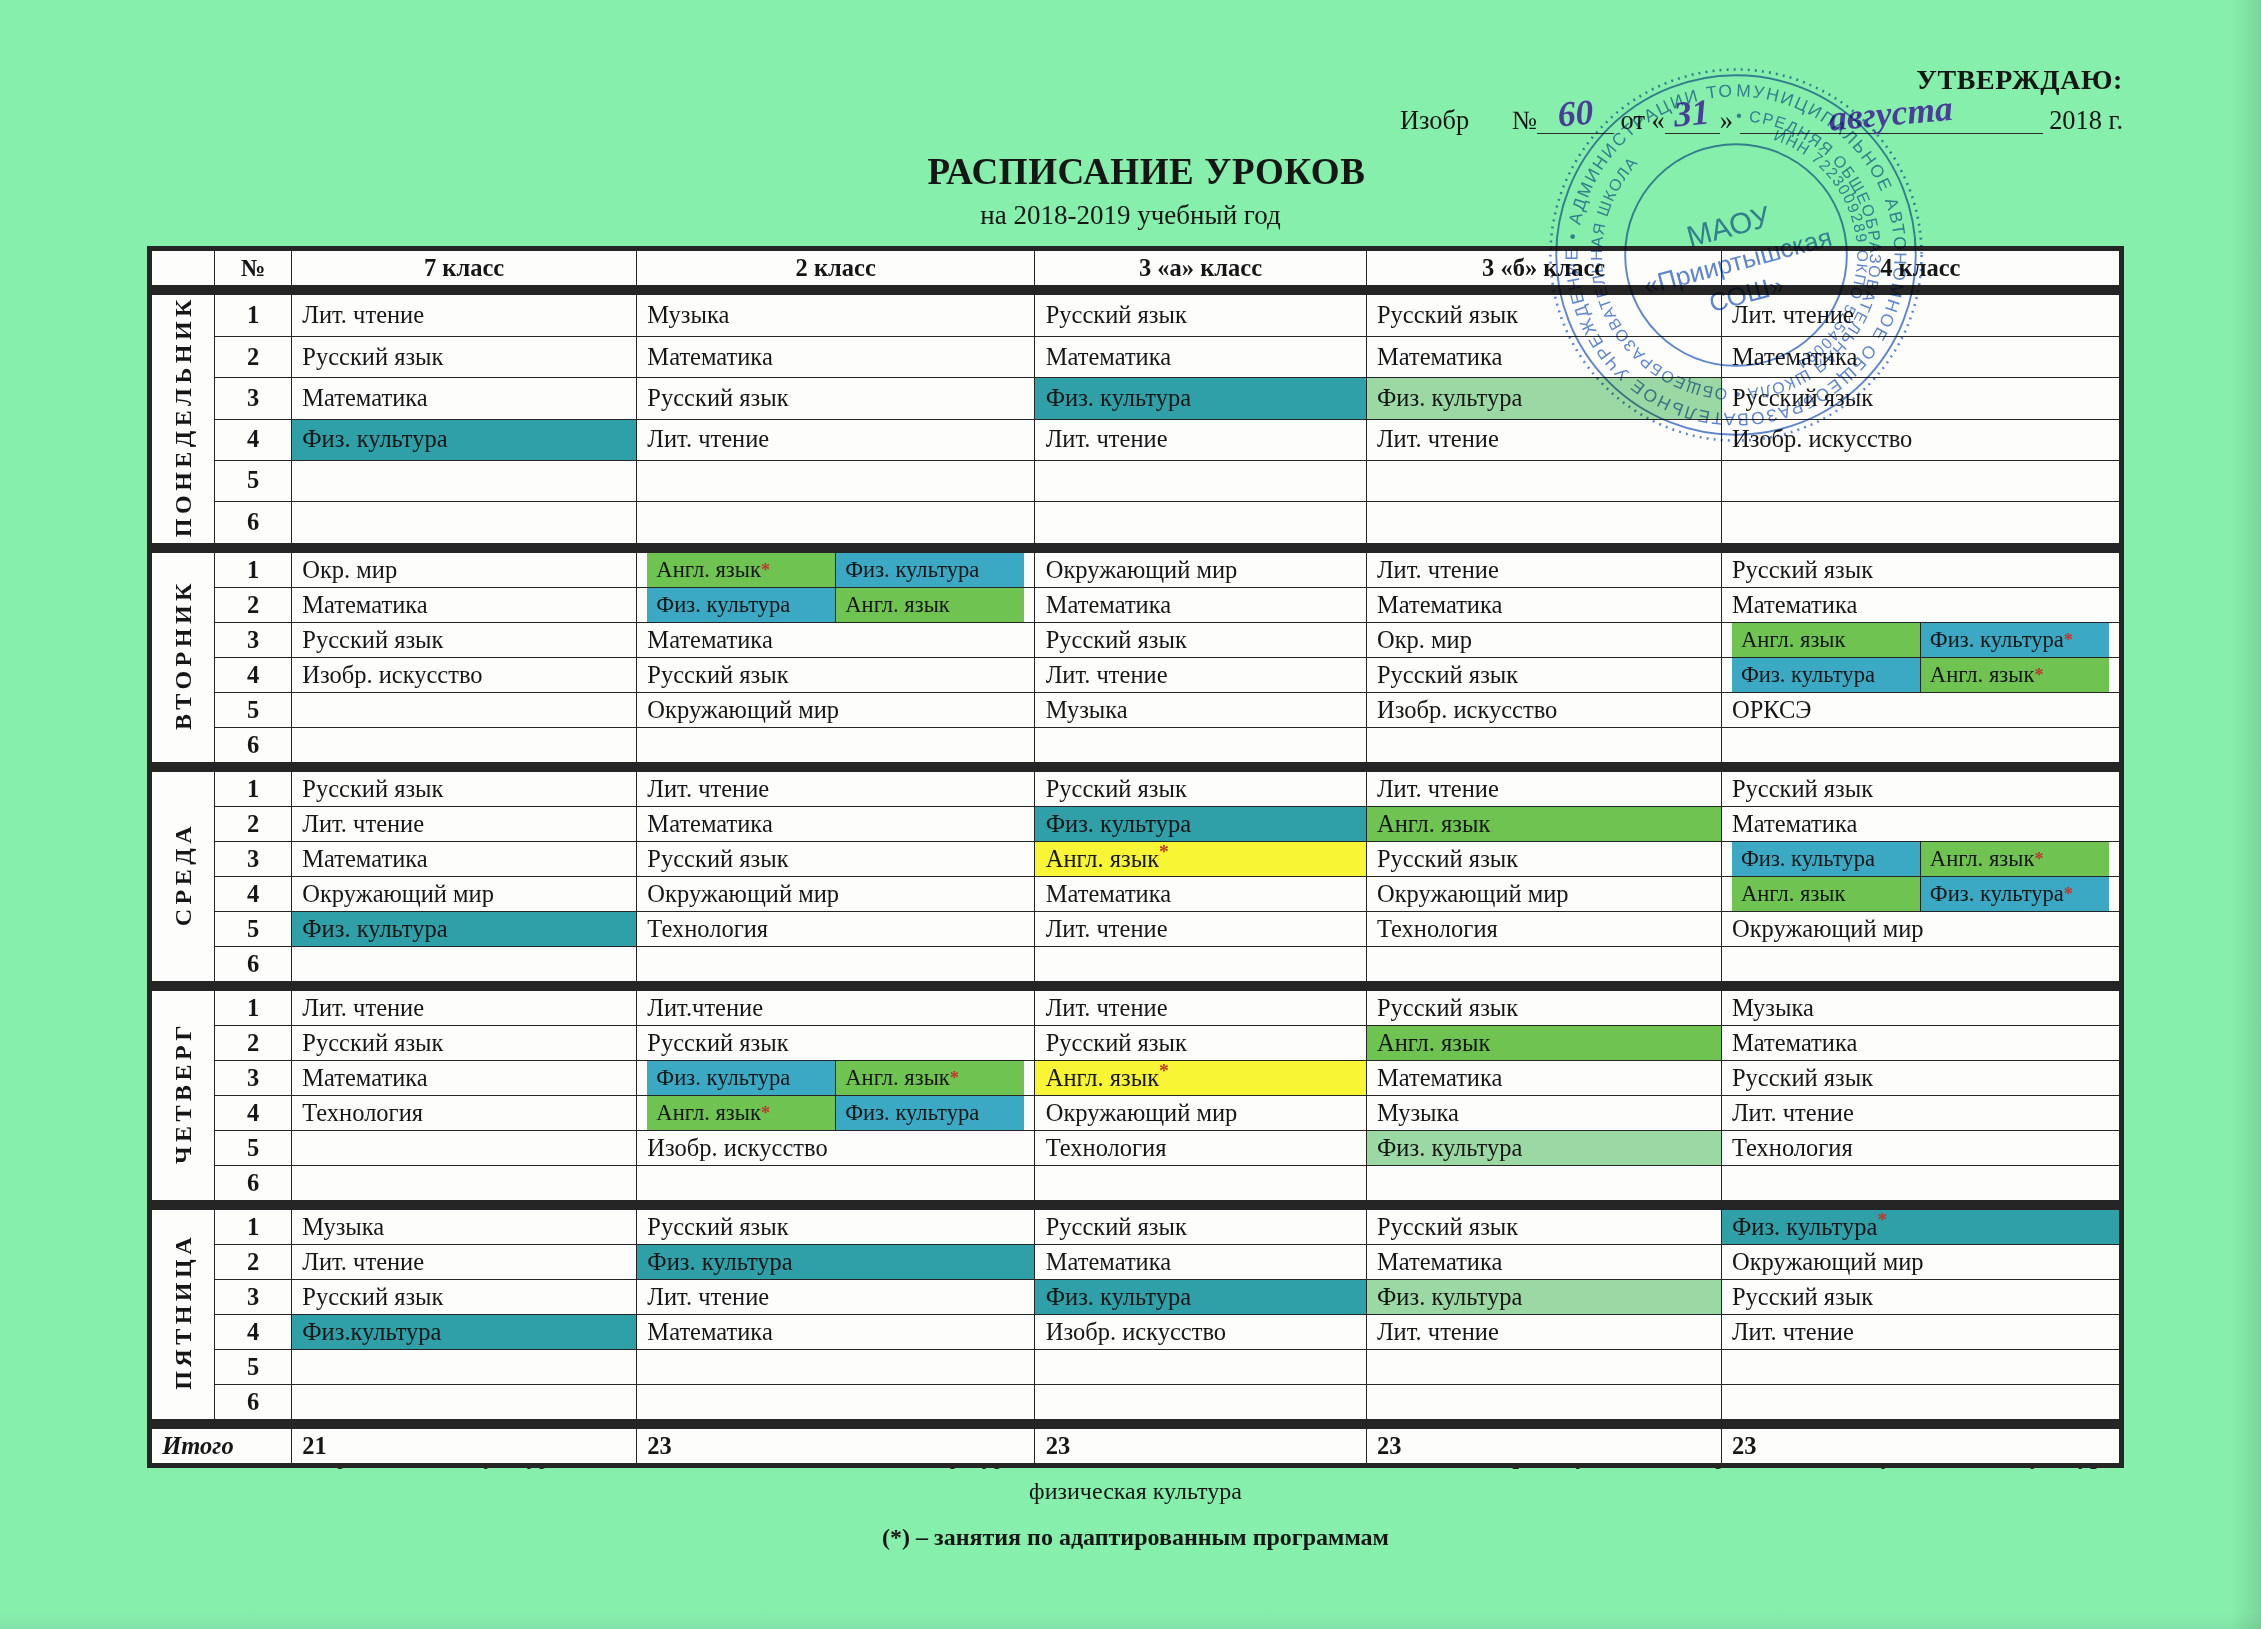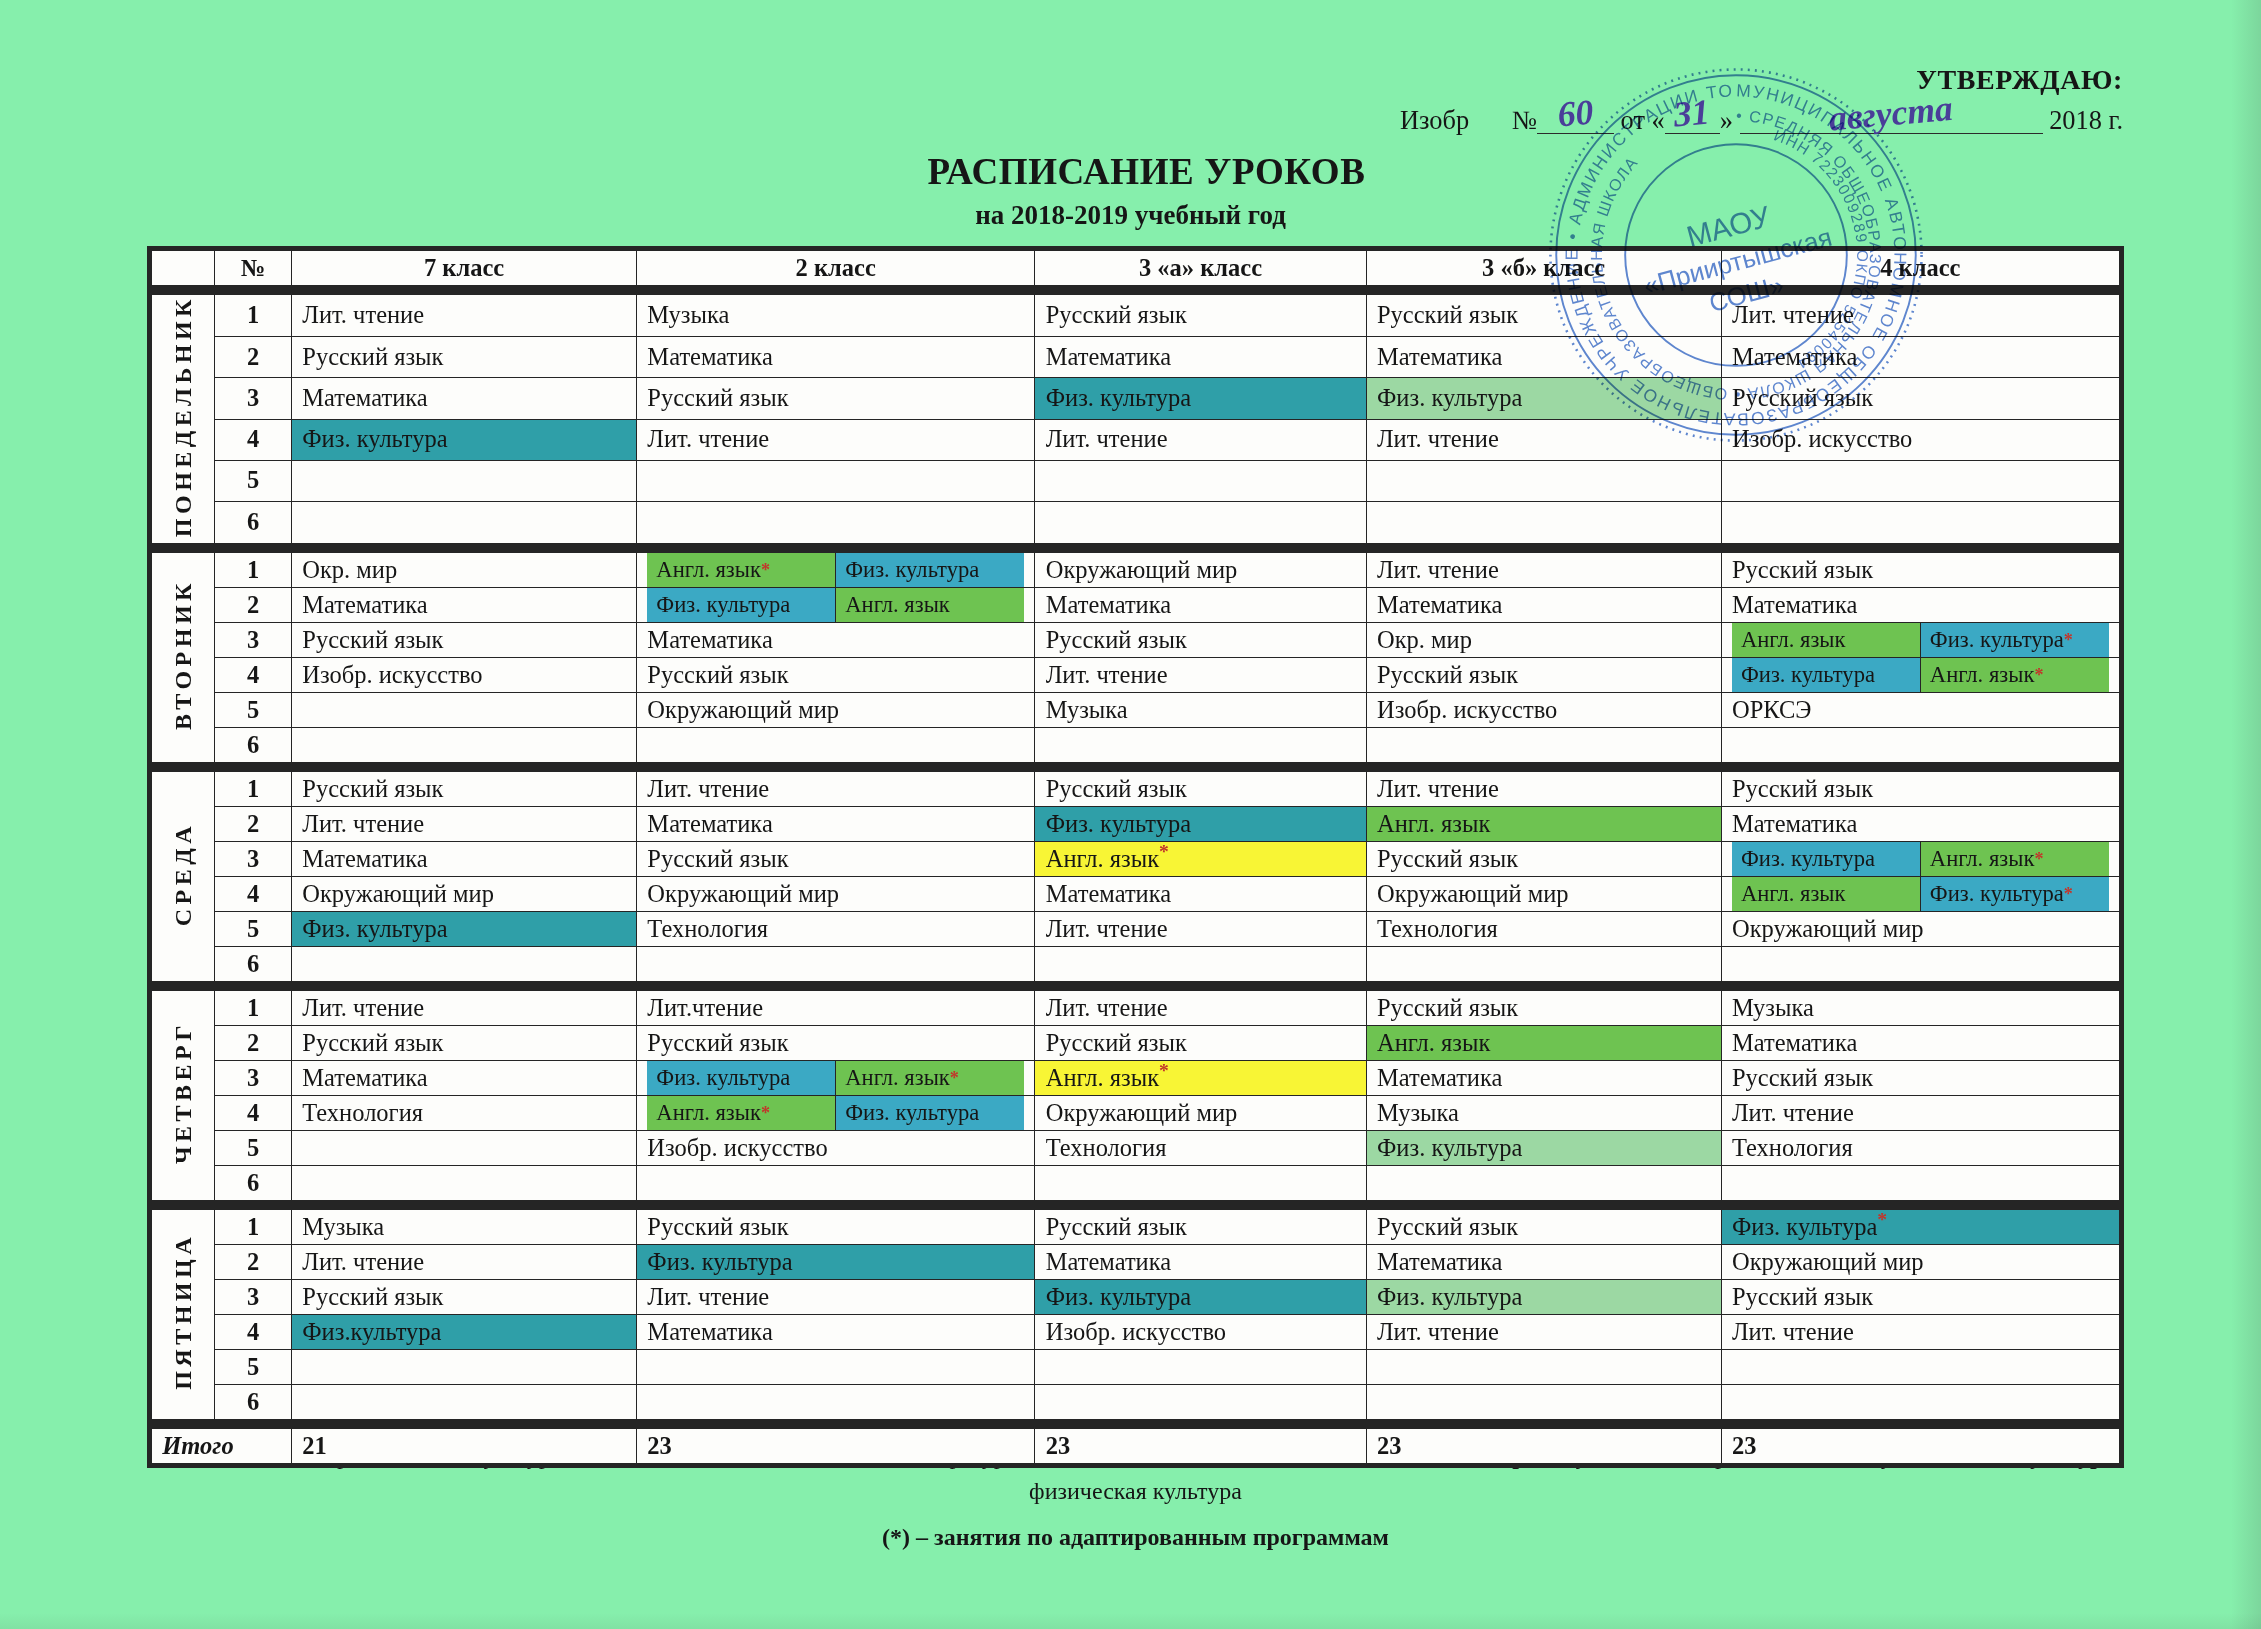--- a/index.html
+++ b/index.html
@@ -43,21 +43,21 @@
   }
   .gap{display:inline-block;width:36px;}
 
   
   .doc-title{
     position:absolute;top:150px;left:16px;width:100%;
     text-align:center;font-size:37px;font-weight:bold;letter-spacing:0.6px;z-index:2;
   }
   .doc-subtitle{
     position:absolute;top:200px;left:0;width:100%;
-    text-align:center;font-size:27px;font-weight:bold;z-index:2;
+    text-align:center;font-size:27px;font-weight:normal;z-index:2;
   }
 
   
   .stamp{
     position:absolute;left:1544px;top:63px;width:384px;height:384px;
     z-index:6;opacity:.82;mix-blend-mode:multiply;pointer-events:none;
   }
 
   
   .schedule-wrap{position:absolute;left:147px;top:246px;width:1977px;z-index:3;}

